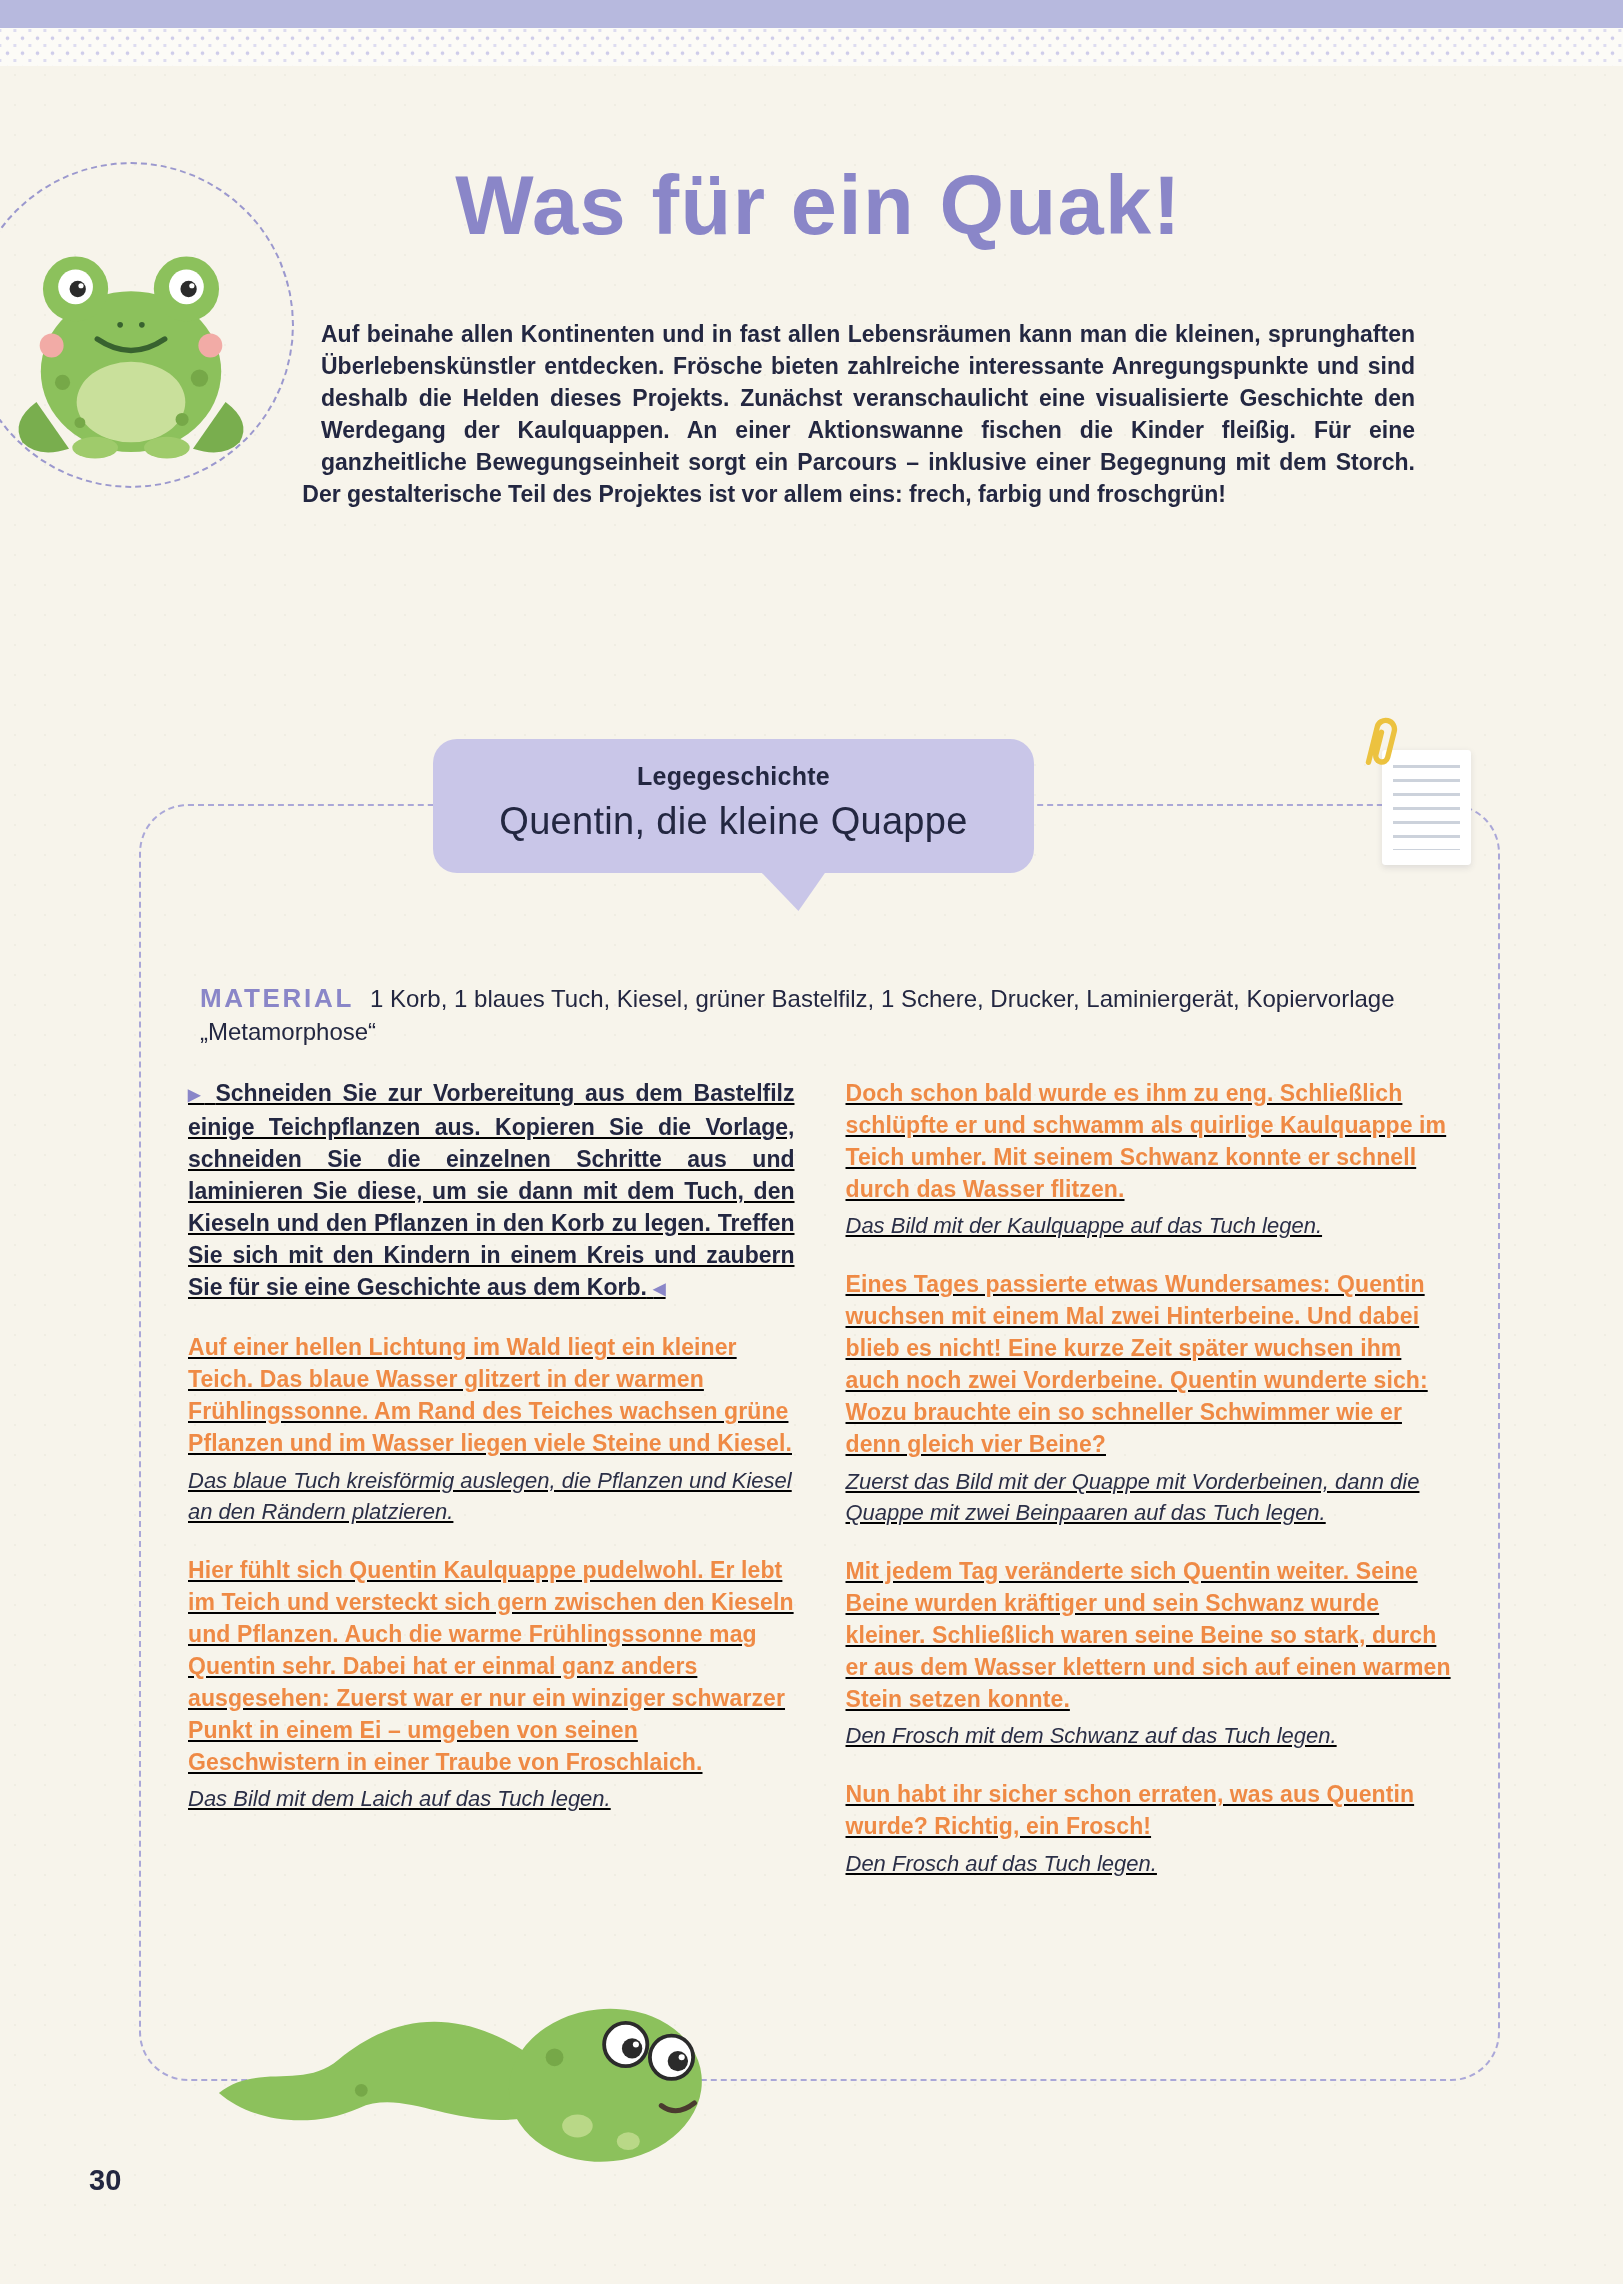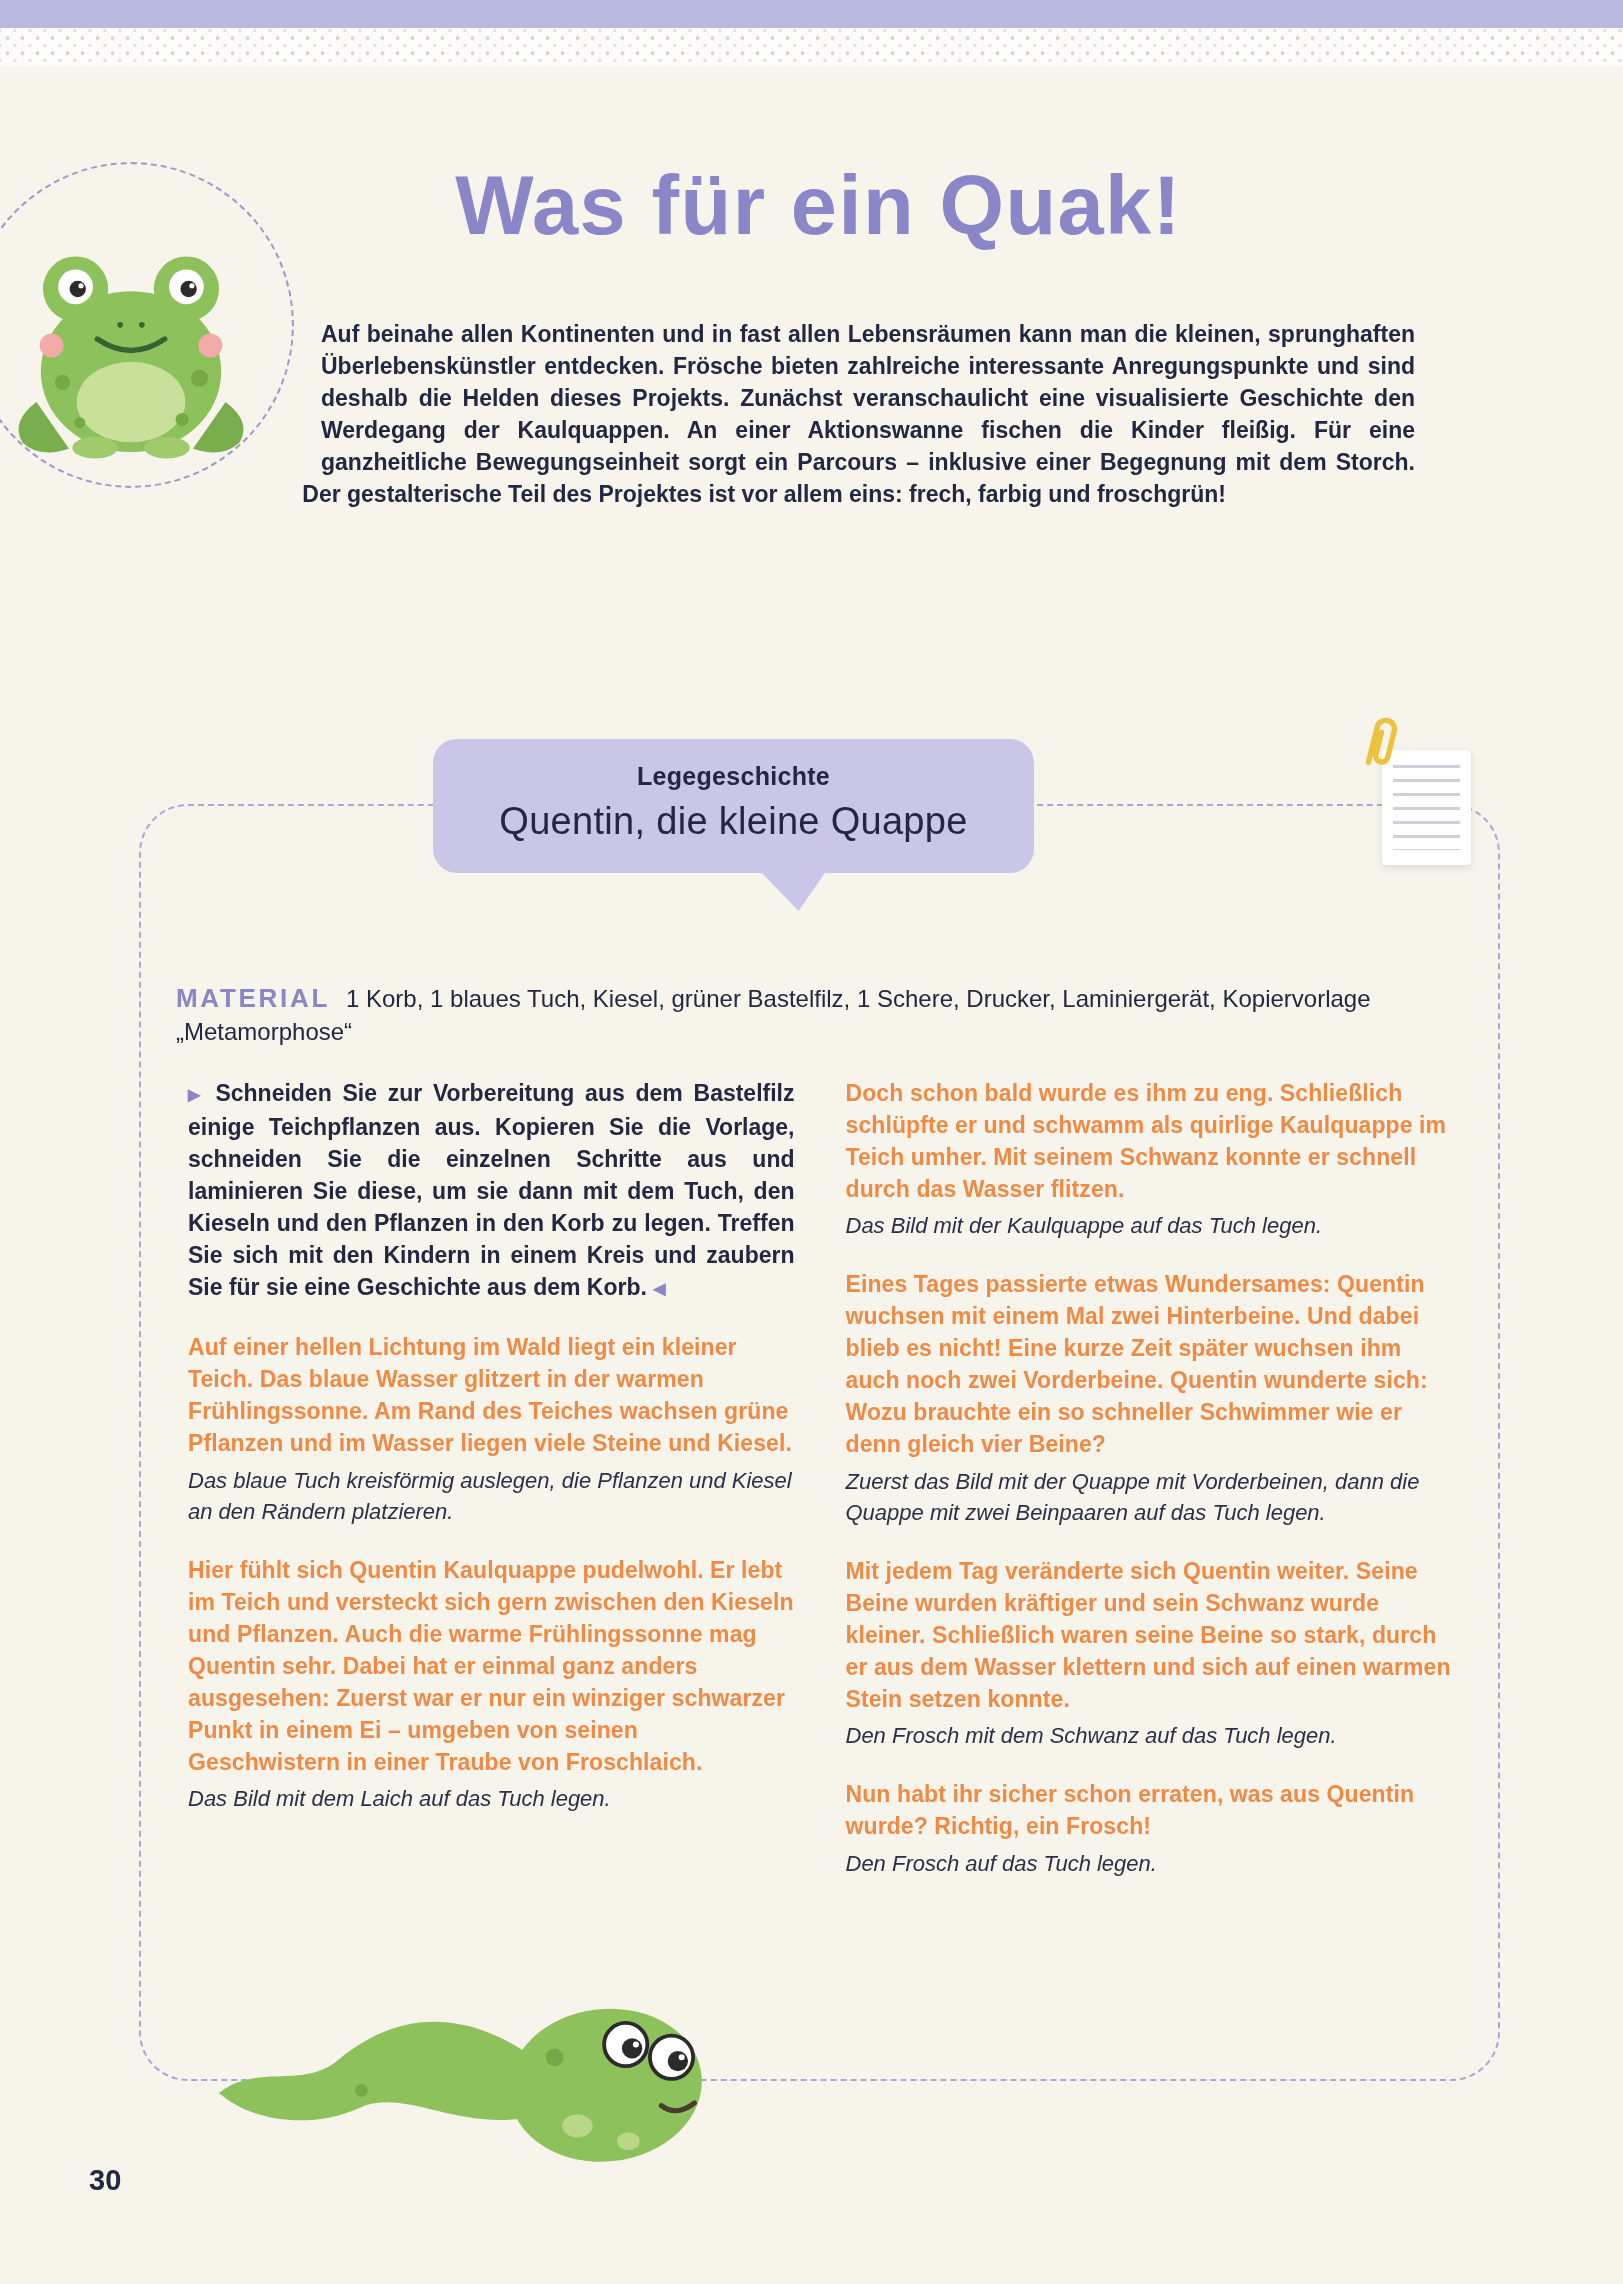--- a/index.html
+++ b/index.html
@@ -79,33 +79,33 @@
   }
 
   
   .content-box {
     position:absolute; left:139px; top:804px; width:1361px; height:1277px;
     border:2.7px dashed #aaa7d8; border-radius:49px; z-index:1;
   }
 
   
   .material {
-    position:absolute; left:176px; top:982px; width:1272px;
+    position:absolute; left:200px; top:982px; width:1272px;
     font-size:24px; line-height:33px; color:#232741; z-index:2;
   }
   .material-label {
     color:#8a86c8; font-weight:700; letter-spacing:2.7px; margin-right:16px; font-size:26px;
   }
 
   
   .columns {
     position:absolute; left:188px; top:1077px; width:1264px;
     display:flex; gap:51px; z-index:2;
   }
-  .col { flex:1; min-width:0; }
+  .col { flex:1; min-width:0;text-decoration:underline; }
   .col p:first-child { margin-top:0; }
   p.instruction {
     font-weight:700; color:#232741; font-size:23px; line-height:32px; text-align:justify;
   }
   p.instruction .marker { color:#8a86c8; font-size:16px; vertical-align:1.4px; }
   p.narration {
     color:#ef8a45; font-weight:700; font-size:23px; line-height:32px;
     letter-spacing:0.1px; margin-top:27px;
   }
   p.action {

